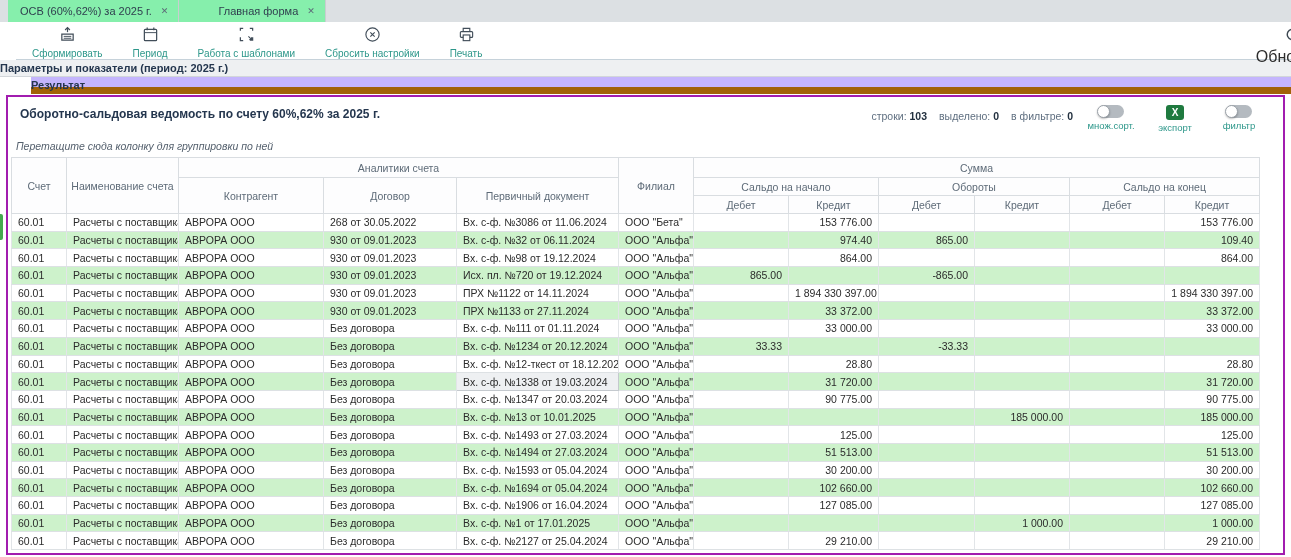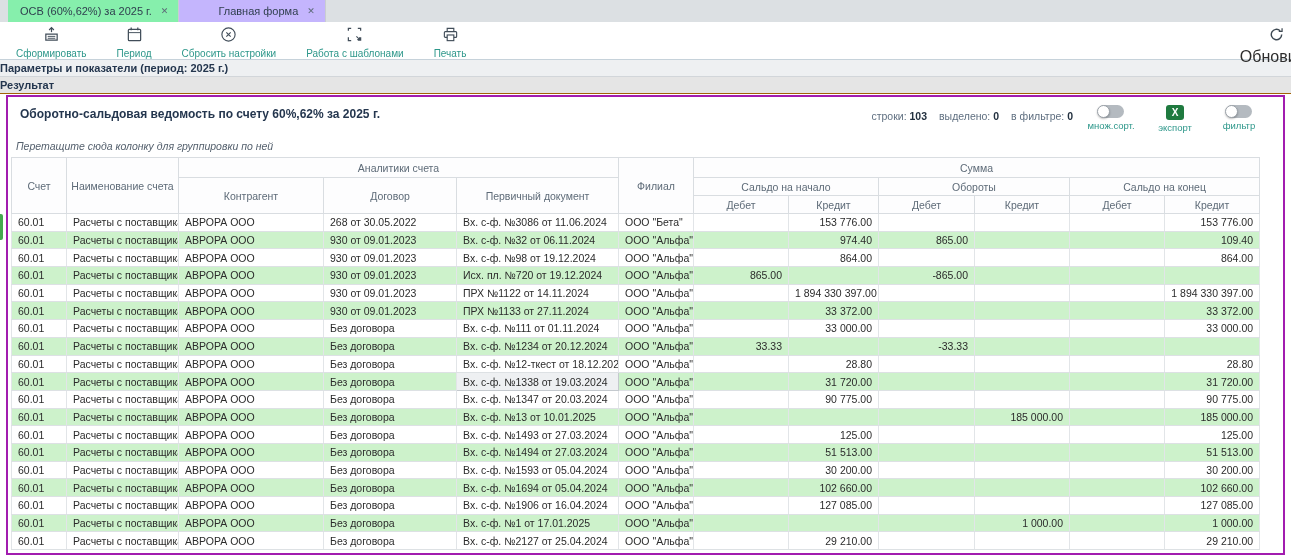--- a/index.html
+++ b/index.html
@@ -6,31 +6,31 @@
   html,body { width:1291px; height:557px; }
   body {
     font-family:"Liberation Sans","DejaVu Sans",sans-serif;
     background:#fff; overflow:hidden; position:relative;
     color:#2e2e2e;
   }
   
   .tabbar { height:22px; background:#dce0e3; display:flex; align-items:stretch; padding-left:8px; }
   .tab { display:flex; align-items:center; padding:0 10px 0 12px; font-size:11px; color:#2f3e4e; cursor:default; }
   .tab.active { background:#86efac; }
-  .tab.inactive { background:#c4b5fd; border-right:1px solid #c9cdd0; border-left:1px solid #c9cdd0;padding-left:39px; }
+  .tab.inactive { background:#86efac; border-right:1px solid #c9cdd0; border-left:1px solid #c9cdd0;padding-left:39px; }
   .tab .close { margin-left:9px; font-size:9px; color:#5c6a77; font-weight:bold; }
   
-  .toolbar { height:38px; background:#fff; display:flex; align-items:flex-start; padding:4px 0 0 16px; gap:30px; position:relative; border-bottom:1px solid #c6d2da; }
+  .toolbar { height:38px; background:#fff; display:flex; align-items:flex-start; padding:4px 0 0 16px; gap:30px; position:relative; border-bottom:1px solid #c6d2da;margin-left:16px; }
   .tbtn { display:flex; flex-direction:column; align-items:center; gap:1px; cursor:default; }
   .tbtn .lbl { font-size:10px; color:#2d978a; white-space:nowrap; }
   .refresh { position:absolute; left:1246px; top:4px; width:60px; display:flex; flex-direction:column; align-items:center; gap:1px; }
   
   .secbar { height:17px; font-size:11px; font-weight:bold; color:#24364e; padding:2px 0 0 0; }
   .secbar.params { background:#eef0f2; border-bottom:1px solid #d2d6da; }
-  .secbar.result { background:#e5e5e5; border-bottom:1px solid #a16207; }
+  .secbar.result { background:#c4b5fd; border-bottom:7px solid #a16207;margin-left:31px; }
   
   .panel { margin:1px 6px 0 6px; border:2px solid #a21caf; height:460px; background:#fff; overflow:hidden; position:relative; }
   .panel-head { display:flex; justify-content:space-between; align-items:flex-start; padding:8px 18px 0 12px; height:34px; }
   .rpt-title { font-size:12px; font-weight:bold; color:#24364e; padding-top:2px; }
   .controls { display:flex; align-items:flex-start; gap:12px; }
   .stats { display:flex; gap:12px; font-size:10.5px; color:#5f6f80; padding-top:5px; }
   .stats b { color:#22303f; }
   .toggle-wrap { display:flex; flex-direction:column; align-items:center; gap:2px; width:52px; }
   .toggle { width:26px; height:13px; background:#b4bac0; border-radius:7px; position:relative; }
   .toggle .knob { width:13px; height:13px; background:#fff; border:1px solid #9aa1a8; border-radius:50%; position:absolute; left:-1px; top:0; box-shadow:0 1px 2px rgba(0,0,0,.25); }
@@ -82,35 +82,35 @@
       <svg viewBox="0 0 18 18" width="17" height="17" fill="none" stroke="#414d59" stroke-width="1.3">
           <rect x="2.5" y="3.5" width="13" height="12" rx="1"></rect>
           <path d="M2.5 7h13" stroke-width="1"></path>
           <path d="M5.5 1.5v3M12.5 1.5v3"></path>
         </svg>
     </span>
     <span class="lbl">Период</span>
   </div>
   <div class="tbtn">
     <span>
+      <svg viewBox="0 0 18 18" width="17" height="17" fill="none" stroke="#414d59" stroke-width="1.3">
+          <path d="M2.5 5v-2.5h3M12.5 2.5h3V5M15.5 12v3h-3M5.5 15.5h-3V12"></path>
+          <path d="M11 11l3 3M14.3 12v2.3H12" stroke-width="1.1"></path>
+        </svg>
+    </span>
+    <span class="lbl">Работа с шаблонами</span>
+  </div>
+  <div class="tbtn">
+    <span>
       <svg viewBox="0 0 18 18" width="17" height="17" fill="none" stroke="#414d59" stroke-width="1.2">
           <circle cx="9" cy="9" r="7"></circle>
           <path d="M6.7 6.7l4.6 4.6M11.3 6.7l-4.6 4.6"></path>
         </svg>
     </span>
     <span class="lbl">Сбросить настройки</span>
-  </div>
-  <div class="tbtn">
-    <span>
-      <svg viewBox="0 0 18 18" width="17" height="17" fill="none" stroke="#414d59" stroke-width="1.3">
-          <path d="M2.5 5v-2.5h3M12.5 2.5h3V5M15.5 12v3h-3M5.5 15.5h-3V12"></path>
-          <path d="M11 11l3 3M14.3 12v2.3H12" stroke-width="1.1"></path>
-        </svg>
-    </span>
-    <span class="lbl">Работа с шаблонами</span>
   </div>
   <div class="tbtn">
     <span>
       <svg viewBox="0 0 18 18" width="17" height="17" fill="none" stroke="#414d59" stroke-width="1.2">
           <path d="M5.5 6V2.5h7V6"></path>
           <rect x="2.5" y="6" width="13" height="6" rx="1"></rect>
           <rect x="5.5" y="9.5" width="7" height="6" fill="#fff"></rect>
         </svg>
     </span>
     <span class="lbl">Печать</span>

